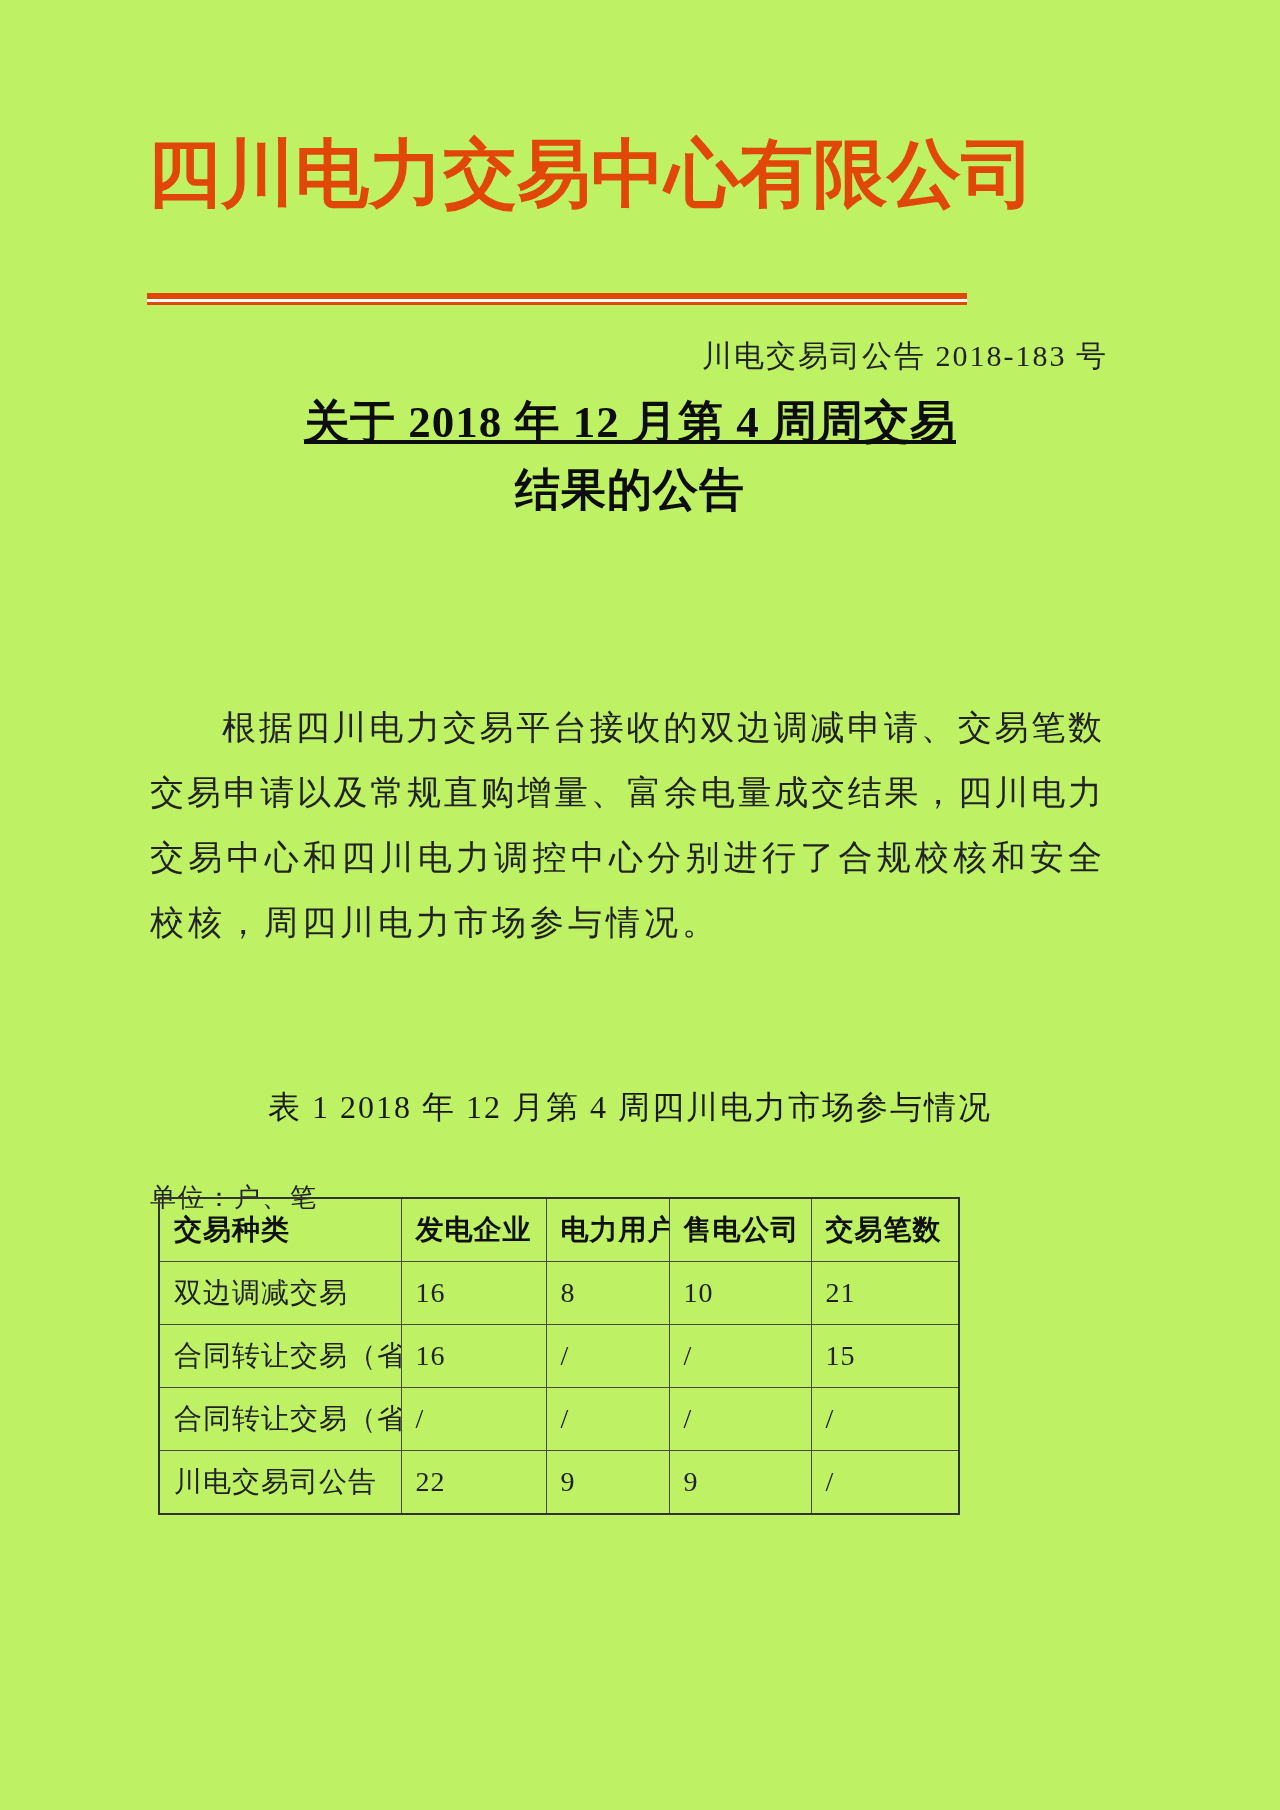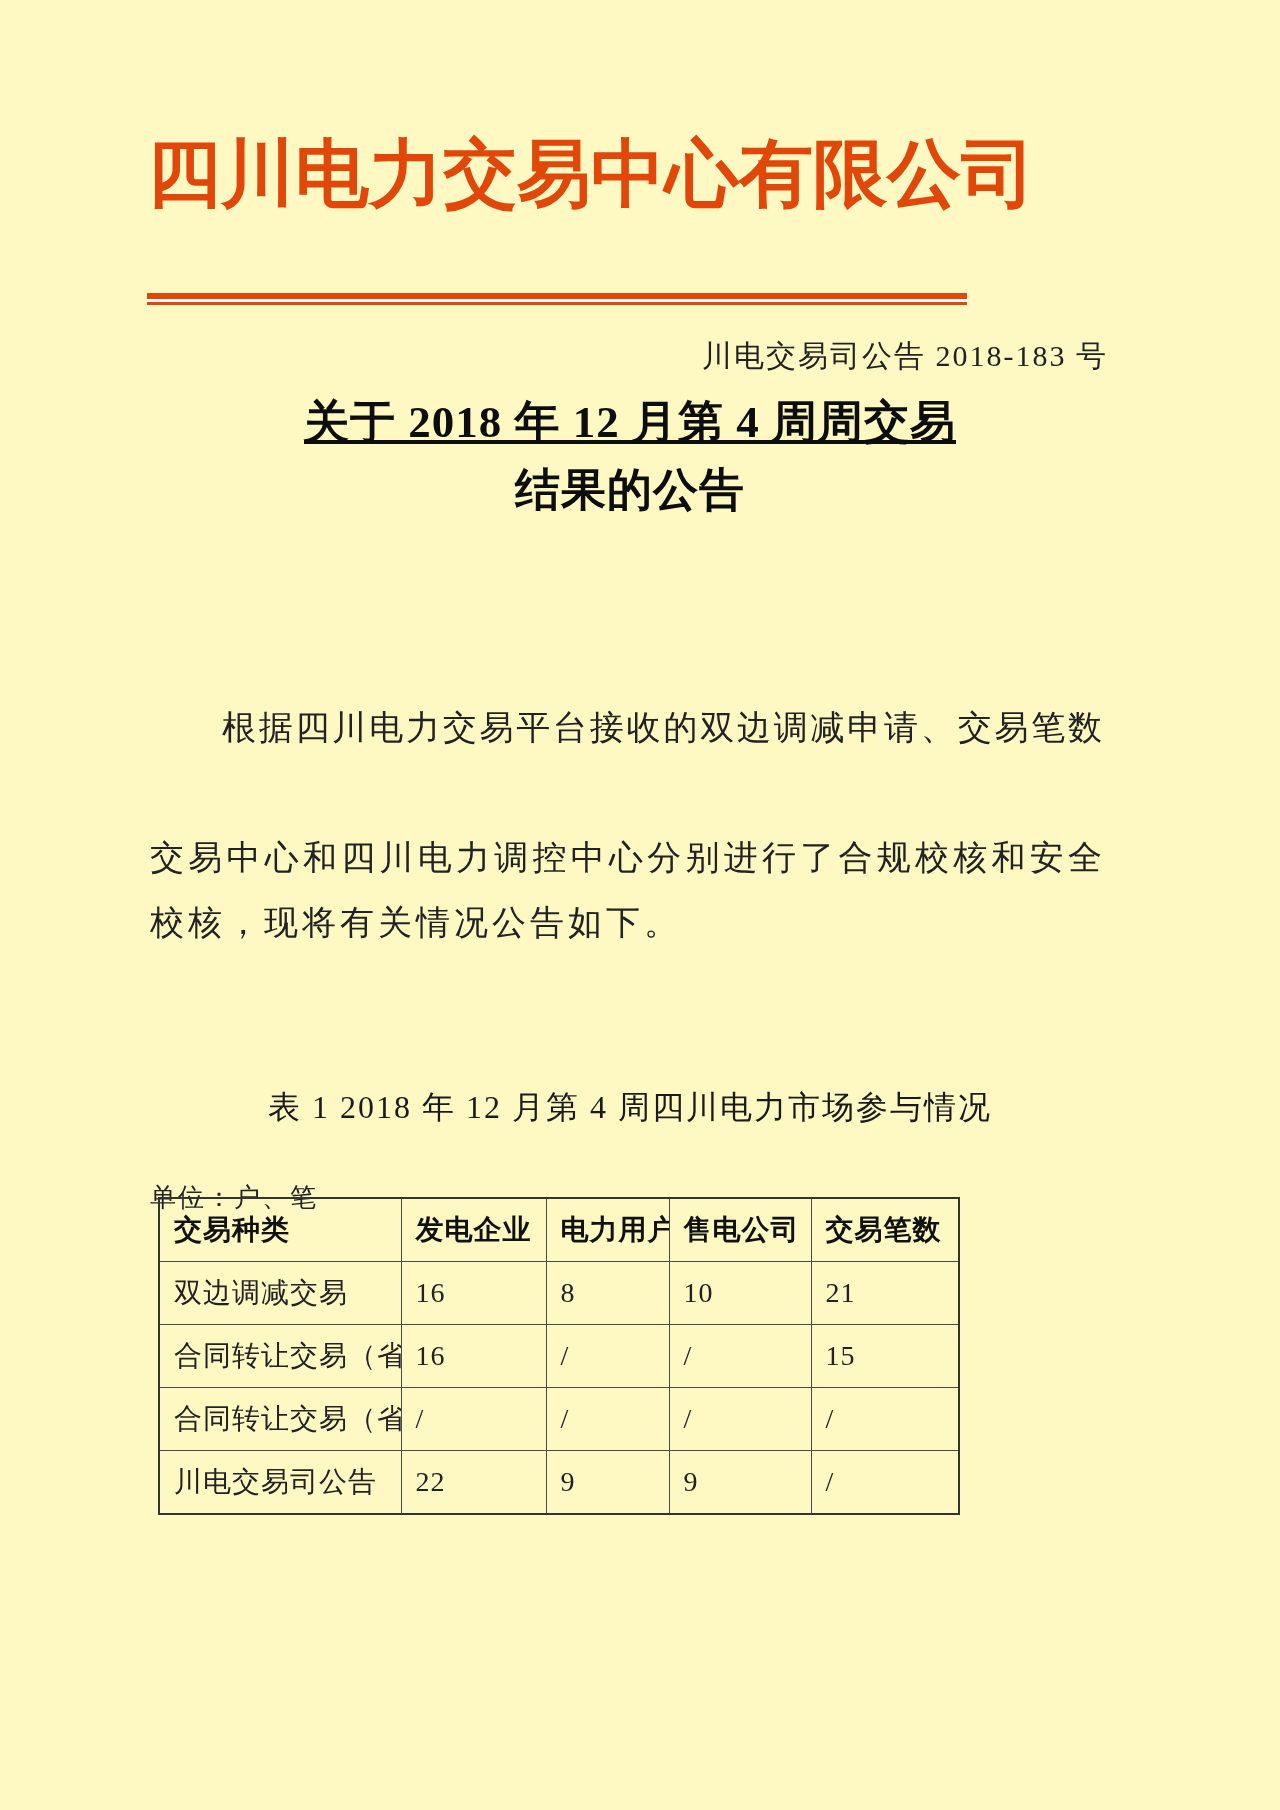--- a/index.html
+++ b/index.html
@@ -4,21 +4,21 @@
 <style>
   html, body {
     margin: 0;
     padding: 0;
     background: #ffffff;
   }
   .page {
     position: relative;
     width: 1280px;
     height: 1810px;
-    background: #fef9c3;
+    background: #bef264;
     font-family: "Liberation Serif", "DejaVu Serif", serif;
     color: #1c1c1c;
     overflow: hidden;
   }
 
   
   .company-name {
     position: absolute;
     top: 126px;
     left: 147px;
@@ -165,22 +165,23 @@
   <div class="company-name">四川电力交易中心有限公司</div>
   <div class="letterhead-rule"></div>
 
   <div class="doc-number">川电交易司公告 2018-183 号</div>
 
   <div class="doc-title line1">关于 2018 年 12 月第 4 周周交易</div>
   <div class="doc-title line2">结果的公告</div>
 
 
   <div class="para-line indent pl-0">根据四川电力交易平台接收的双边调减申请、交易笔数</div>
+  <div class="para-line pl-1">交易申请以及常规直购增量、富余电量成交结果，四川电力</div>
   <div class="para-line pl-2">交易中心和四川电力调控中心分别进行了合规校核和安全</div>
-  <div class="para-line last pl-3">校核，现将有关情况公告如下。</div>
+  <div class="para-line last pl-3">校核，周四川电力市场参与情况。</div>
 
   <div class="table-caption">表 1 2018 年 12 月第 4 周四川电力市场参与情况</div>
   <div class="unit-note">单位：户、笔</div>
 
   <table class="participation">
     <colgroup>
       <col class="c0">
         <col class="c1">
         <col class="c2">
         <col class="c3">

